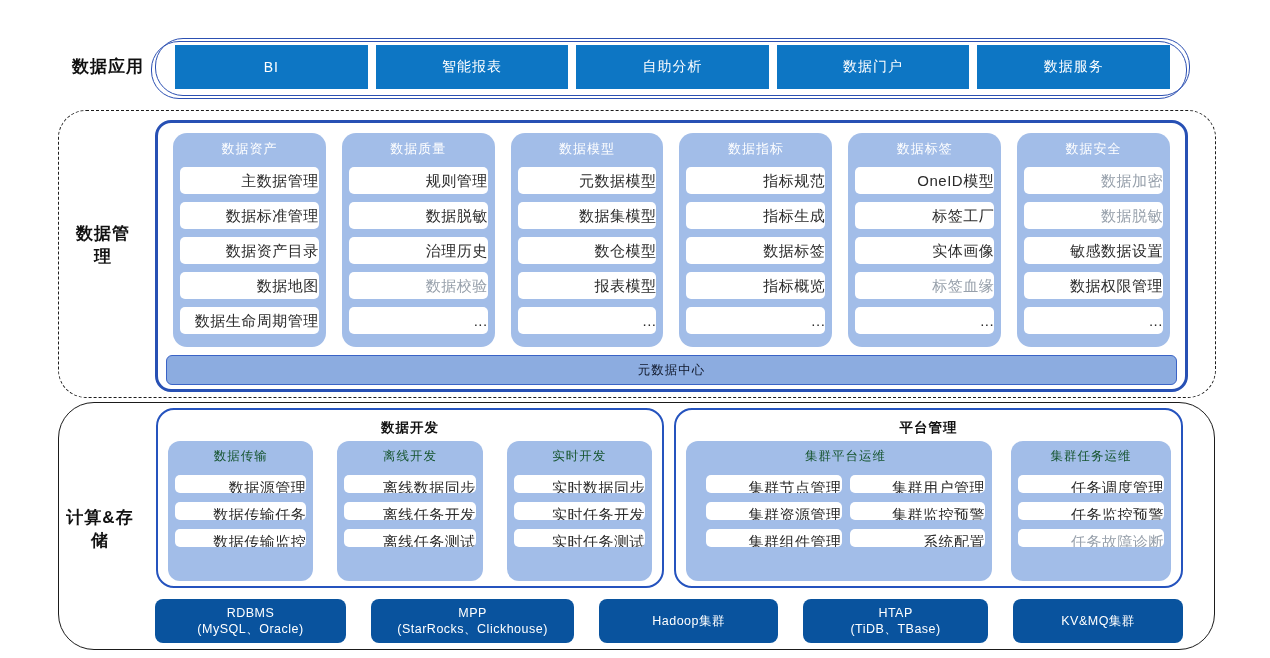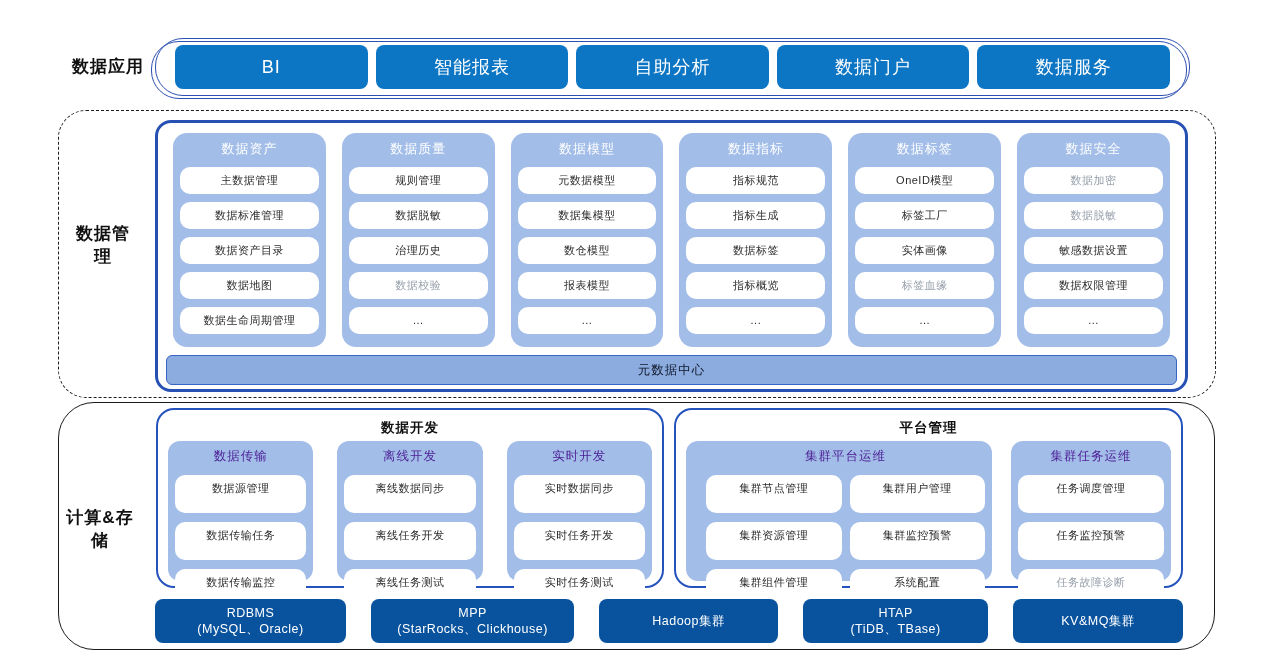--- a/index.html
+++ b/index.html
@@ -8,56 +8,56 @@
   .canvas { position:relative; width:1270px; height:658px; background:#fff; overflow:hidden; }
 
   .layer-label { position:absolute; font-weight:bold; font-size:17px; color:#111; letter-spacing:1px; text-align:center; }
 
   
   .app-panel { position:absolute; left:155px; top:38px; width:1035px; height:58px;
     border:1.5px solid #2c50b2; border-radius:28px; background:#fff;
     display:flex; align-items:center; gap:8px; padding:0 19px; }
   .app-panel::before { content:""; position:absolute; left:-5px; top:2px; right:2px; bottom:-4px;
     border:1.5px solid #2c50b2; border-radius:28px; pointer-events:none; }
-  .app-btn { flex:1; height:44px; background:#0d76c4; border-radius:8px; color:#fff;
-    font-size:18px; display:flex; align-items:center; justify-content:center; letter-spacing:1px; }
+  .app-btn { flex:1; height:44px; background:#0d76c4; border-radius:0; color:#fff;
+    font-size:14px; display:flex; align-items:center; justify-content:center; letter-spacing:1px; }
 
   
   .mgmt-outer { position:absolute; left:58px; top:110px; width:1158px; height:288px;
     border:1.6px dashed #1c1c1c; border-radius:28px; }
   .mgmt-inner { position:absolute; left:155px; top:120px; width:1033px; height:272px;
     background:#fff; border:3.5px solid #2750b4; border-radius:16px; padding:10px 8px 9px; }
   .mgmt-cols { display:flex; gap:16px; margin:0 7px; height:214px; }
   .col-panel { flex:1; background:#a2bde8; border-radius:14px; padding:6px 7px 7px; display:flex; flex-direction:column; }
   .col-title { color:#fff; font-size:13px; text-align:center; height:20px; line-height:20px; margin-bottom:8px; letter-spacing:1px; }
   .col-items { display:flex; flex-direction:column; gap:8px; }
-  .item { background:#fff; border-radius:10px; height:27px; line-height:27px; text-align:center;
-    font-size:11px; color:#2b2b2b; letter-spacing:0.5px; white-space:nowrap; overflow:hidden; }
+  .item { background:#fff; border-radius:5px; height:27px; line-height:27px; text-align:right;
+    font-size:15px; color:#2b2b2b; letter-spacing:0.5px; white-space:nowrap; overflow:hidden; }
   .item.muted { color:#97a0ab; }
   .meta-bar { margin-top:8px; height:30px; background:#8cace0; border:1.5px solid #3a63c6; border-radius:6px;
     color:#0f172a; font-size:12.5px; display:flex; align-items:center; justify-content:center; letter-spacing:1px; }
 
   
   .compute-outer { position:absolute; left:58px; top:402px; width:1157px; height:248px;
     border:1.6px solid #1b1b1b; border-radius:36px; }
   .sub-box { position:absolute; top:408px; height:180px; background:#fff;
     border:2px solid #2553be; border-radius:18px; padding:7px 10px 8px; }
   .dev-box { left:156px; width:508px; }
   .plat-box { left:674px; width:509px; }
   .sub-box-title { text-align:center; font-weight:bold; font-size:13.5px; color:#111; height:22px; line-height:22px; letter-spacing:1px; }
   .group-row { display:flex; gap:24px; margin-top:2px; height:140px; }
   .plat-box .group-row { gap:19px; }
   .group-panel { background:#a2bde8; border-radius:12px; padding:6px 7px 7px; display:flex; flex-direction:column; }
   .dev-box .group-panel { flex:1; }
-  .group-title { color:#4c1d95; font-size:12.5px; text-align:center; height:19px; line-height:19px; margin-bottom:9px; letter-spacing:1px; }
+  .group-title { color:#14532d; font-size:12.5px; text-align:center; height:19px; line-height:19px; margin-bottom:9px; letter-spacing:1px; }
   .group-items { display:flex; flex-direction:column; gap:9px; }
   .ops-panel { flex:0 0 306px;padding-left:20px; }
   .task-panel { flex:1; }
   .grid-2 { display:grid; grid-template-columns:1fr 1fr; gap:9px 8px; }
-  .item.slim { height:38px; line-height:26px; }
+  .item.slim { height:18px; line-height:26px; }
 
   .storage-row { position:absolute; left:155px; top:599px; width:1028px; height:44px; display:flex; gap:25px; }
   .storage-btn { background:#09539e; border-radius:8px; color:#fff; display:flex; flex-direction:column;
     align-items:center; justify-content:center; font-size:12.5px; line-height:1.3; letter-spacing:0.5px; text-align:center; }
   .storage-btn:nth-child(1){ flex:190 190 0; }
   .storage-btn:nth-child(2){ flex:202 202 0; }
   .storage-btn:nth-child(3){ flex:178 178 0; }
   .storage-btn:nth-child(4){ flex:184 184 0; }
   .storage-btn:nth-child(5){ flex:169 169 0; }
 </style>

